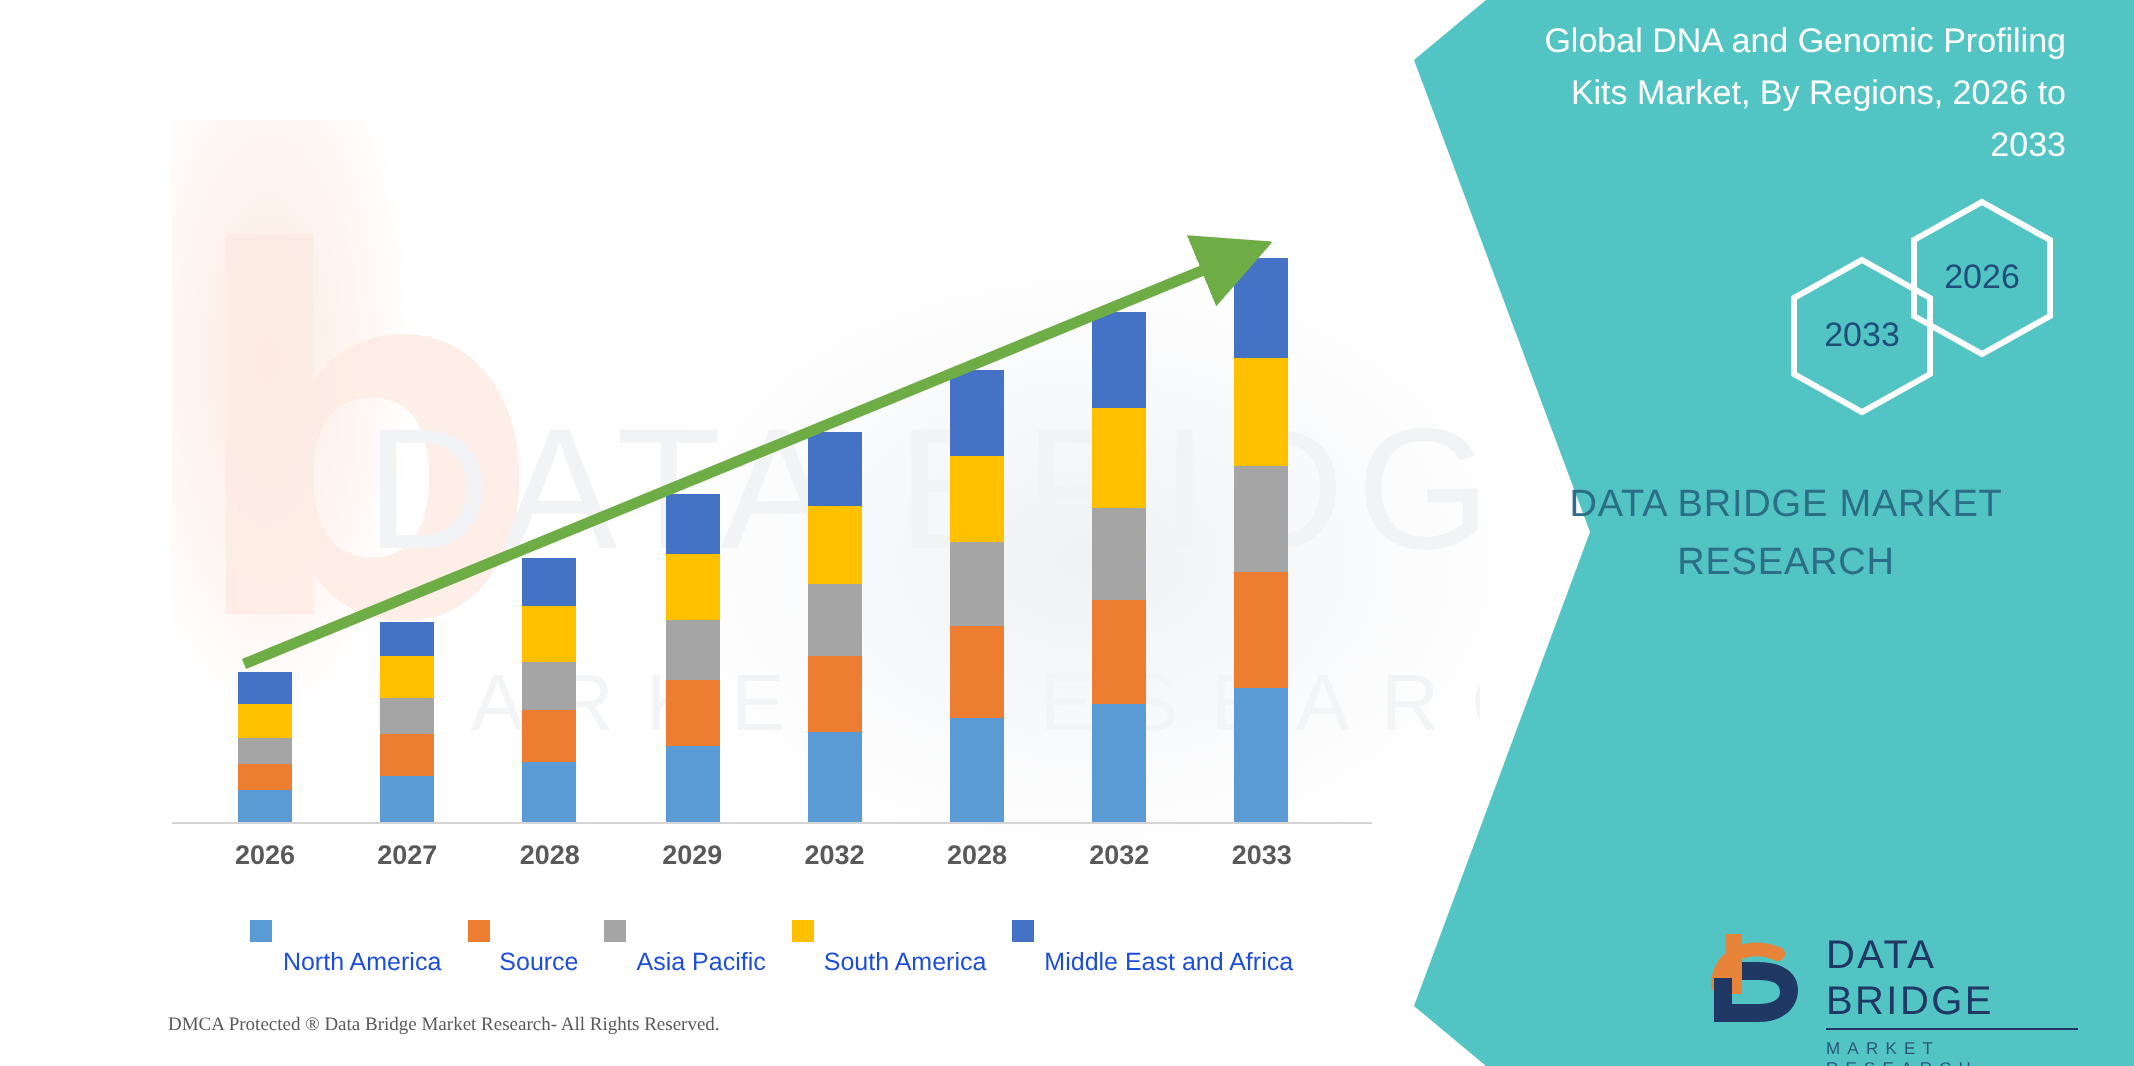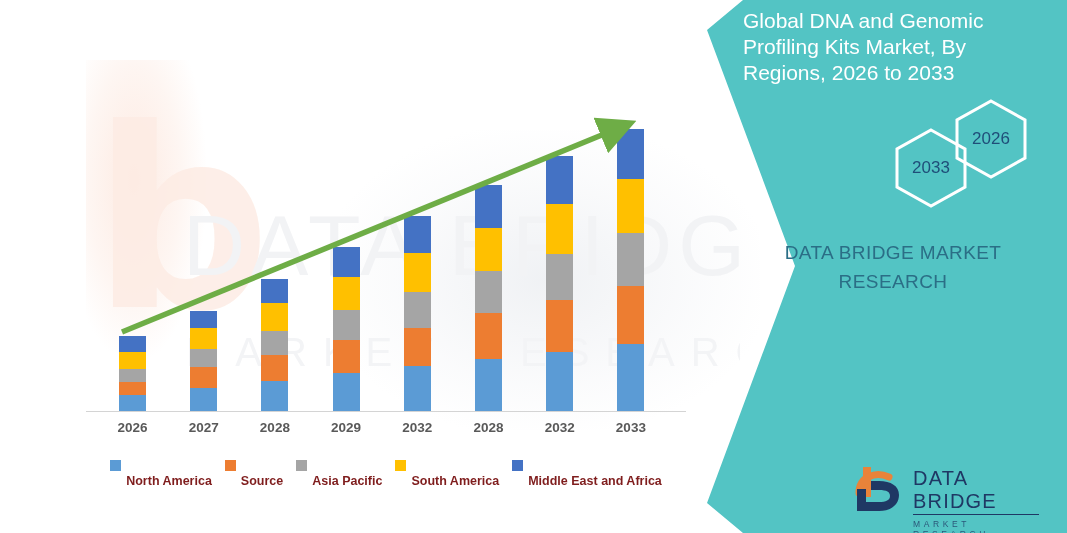--- a/index.html
+++ b/index.html
@@ -49,21 +49,21 @@
   .teal{
     position:absolute;top:0;right:0;width:360px;height:533px;
     background:#53c4c4;
     clip-path:polygon(36px 0, 360px 0, 360px 533px, 36px 533px, 0 503px, 88px 266px, 0 30px);
   }
   .teal-inner{
     position:absolute;top:0;right:0;width:360px;height:533px;
   }
   .teal-title{
     position:absolute;right:34px;top:8px;width:290px;
-    color:#ffffff;font-size:21px;line-height:26px;
+    color:#ffffff;font-size:17px;line-height:26px;text-align:right;
     font-weight:400;
   }
   
   .hexwrap{position:absolute;right:34px;top:95px;width:200px;height:115px;}
   .hex{
     position:absolute;
     width:72px;height:80px;
   }
   .hex svg{display:block;}
   .hex-label{
@@ -121,21 +121,21 @@
   
   .arrow{position:absolute;left:86px;top:110px;width:600px;height:240px;pointer-events:none;}
 
   
   .legend{
     position:absolute;left:86px;top:455px;width:600px;height:20px;
     display:flex;align-items:center;justify-content:center;gap:13px;
   }
   .lg-item{display:flex;align-items:center;gap:5px;}
   .lg-sw{width:11px;height:11px;display:inline-block;}
-  .lg-tx{color:#7f1d1d;font-size:12.5px;font-weight:700;margin-top:32px;}
+  .lg-tx{color:#1d4ed8;font-size:12.5px;font-weight:400;margin-top:32px;}
 
   
   .footer{
     position:absolute;left:0;top:505px;width:720px;height:22px;
     font-family:"Liberation Serif", serif;
     color:#5a5a5a;font-size:9.5px;
   }
   .f-left{position:absolute;left:84px;top:3px;white-space:nowrap;}
   .f-right{position:absolute;left:400px;top:3px;white-space:nowrap;}
 </style>
@@ -251,20 +251,21 @@
         <span class="lg-sw" style="background: rgb(255, 192, 0);"></span>
         <span class="lg-tx">South America</span>
       </div>
       <div class="lg-item">
         <span class="lg-sw" style="background: rgb(68, 114, 196);"></span>
         <span class="lg-tx">Middle East and Africa</span>
       </div>
     </div>
 
   <div class="footer">
+    <div class="f-left">DMCA Protected ® Data Bridge Market Research- All Rights Reserved.</div>
   </div>
 
   <div class="teal"></div>
   <div class="teal-inner">
     <div class="teal-title">Global DNA and Genomic Profiling Kits Market, By Regions, 2026 to 2033</div>
 
     <div class="hexwrap">
       <div class="hex hex-2026">
         <svg width="72" height="80" viewBox="0 0 72 80">
           <polygon points="36,2 70,21 70,59 36,78 2,59 2,21" fill="none" stroke="#ffffff" stroke-width="3"></polygon>

